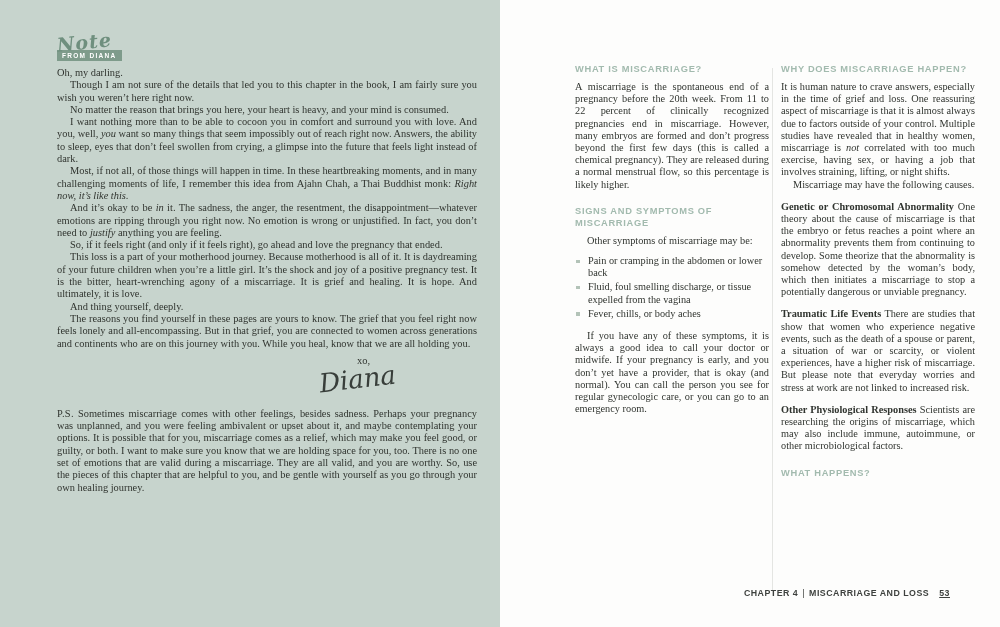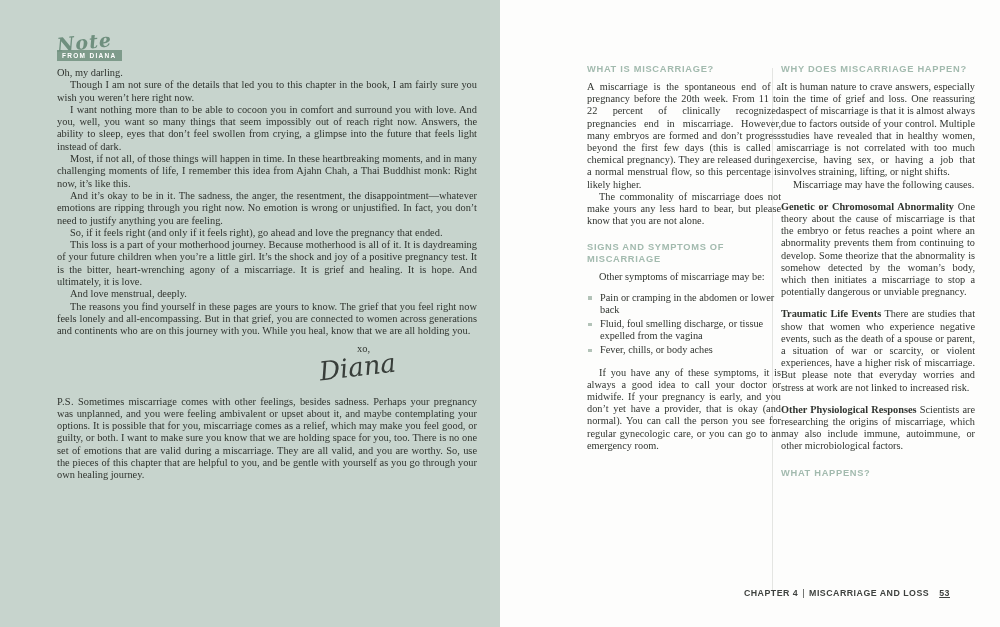--- a/index.html
+++ b/index.html
@@ -20,29 +20,29 @@
   .signoff{margin:5px 0 0 262px;width:120px;}
   .signoff .xo{display:block;font-size:10.5px;color:#30342f;margin-left:38px;line-height:11px;}
   .signature{display:inline-block;font-family:"DejaVu Serif",serif;font-style:italic;font-size:26px;
              color:#383e3a;transform:rotate(-7deg);line-height:26px;}
   .ps-block{margin-top:16px;}
 
   
   .page-right{position:absolute;left:500px;top:0;width:500px;height:627px;background:#fdfdfc;}
   .col-divider{position:absolute;left:272px;top:68px;width:1px;height:528px;background:#e4e5e2;}
   .col{position:absolute;top:63px;width:194px;}
-  .col1{left:75px;margin-left:12px;}
+  .col1{left:75px;}
   .col2{left:281px;}
   h3.sage{font-family:"Liberation Sans",sans-serif;font-size:9.3px;font-weight:bold;letter-spacing:0.7px;
           color:#a2baae;margin:0 0 6px 0;line-height:12px;}
   .col section + section h3.sage{margin-top:14px;}
   .col p{margin:0;font-size:10.3px;line-height:12.2px;text-align:justify;color:#30342f;}
   .col p.indent{text-indent:12px;}
   .col p.space{margin-top:10px;}
-  .r-em{margin-top:20px;}
+  .r-em{font-style:italic;margin-top:20px;}
   .r-strong{font-weight:bold;}
   .r-sc{font-variant:small-caps;letter-spacing:0.3px;}
   .bullets{list-style:none;margin:8px 0 0 0;padding:0;}
   .bullets li{position:relative;padding-left:13px;font-size:10.3px;line-height:12.2px;color:#30342f;margin-top:2px;}
   .bullets li::before{content:"";position:absolute;left:1px;top:4.5px;width:3.5px;height:3.5px;background:#b3c3b8;}
   .page-footer{position:absolute;right:50px;top:588px;font-family:"Liberation Sans",sans-serif;
                font-size:8.8px;font-weight:bold;color:#3e413e;letter-spacing:0.5px;white-space:nowrap;}
   .page-footer .sep{margin:0 4px;color:#3e413e;font-weight:normal;}
   .page-footer .pagenum{margin-left:10px;text-decoration:underline;}
 </style>
@@ -53,47 +53,47 @@
 
   <div class="page-left">
     <div class="letter-wrap">
       <div class="note-logo">
         <span class="note-script">Note</span>
         <span class="note-badge">FROM DIANA</span>
       </div>
       <div class="letter">
           <p><span>Oh, my darling.</span></p>
           <p class="indent"><span>Though I am not sure of the details that led you to this chapter in the book, I am fairly sure you wish you weren’t here right now.</span></p>
+          <p class="indent"><span>No matter the reason that brings you here, your heart is heavy, and your mind is consumed.</span></p>
           <p class="indent"><span>I want nothing more than to be able to cocoon you in comfort and surround you with love. And you, well, </span><span class="r-em">you</span><span> want so many things that seem impossibly out of reach right now. Answers, the ability to sleep, eyes that don’t feel swollen from crying, a glimpse into the future that feels light instead of dark.</span></p>
           <p class="indent"><span>Most, if not all, of those things will happen in time. In these heartbreaking moments, and in many challenging moments of life, I remember this idea from Ajahn Chah, a Thai Buddhist monk: </span><span class="r-em">Right now, it’s like this.</span></p>
           <p class="indent"><span>And it’s okay to be </span><span class="r-em">in</span><span> it. The sadness, the anger, the resentment, the disappointment—whatever emotions are ripping through you right now. No emotion is wrong or unjustified. In fact, you don’t need to </span><span class="r-em">justify</span><span> anything you are feeling.</span></p>
           <p class="indent"><span>So, if it feels right (and only if it feels right), go ahead and love the pregnancy that ended.</span></p>
           <p class="indent"><span>This loss is a part of your motherhood journey. Because motherhood is all of it. It is daydreaming of your future children when you’re a little girl. It’s the shock and joy of a positive pregnancy test. It is the bitter, heart-wrenching agony of a miscarriage. It is grief and healing. It is hope. And ultimately, it is love.</span></p>
-          <p class="indent"><span>And love menstrual, deeply.</span></p>
+          <p class="indent"><span>And thing yourself, deeply.</span></p>
           <p class="indent"><span>The reasons you find yourself in these pages are yours to know. The grief that you feel right now feels lonely and all-encompassing. But in that grief, you are connected to women across generations and continents who are on this journey with you. While you heal, know that we are all holding you.</span></p>
         </div>
       <div class="signoff">
         <span class="xo">xo,</span>
         <span class="signature">Diana</span>
       </div>
       <div class="ps-block">
           <p><span class="r-sc">P.S.</span><span> Sometimes miscarriage comes with other feelings, besides sadness. Perhaps your pregnancy was unplanned, and you were feeling ambivalent or upset about it, and maybe contemplating your options. It is possible that for you, miscarriage comes as a relief, which may make you feel good, or guilty, or both. I want to make sure you know that we are holding space for you, too. There is no one set of emotions that are valid during a miscarriage. They are all valid, and you are worthy. So, use the pieces of this chapter that are helpful to you, and be gentle with yourself as you go through your own healing journey.</span></p>
         </div>
     </div>
   </div>
 
   <div class="page-right">
     <div class="col-divider"></div>
 
     <div class="col col1">
       <section>
         <h3 class="sage">WHAT IS MISCARRIAGE?</h3>
         <div>
             <p><span>A miscarriage is the spontaneous end of a pregnancy before the 20th week. From 11 to 22 percent of clinically recognized pregnancies end in miscarriage. However, many embryos are formed and don’t progress beyond the first few days (this is called a chemical pregnancy). They are released during a normal menstrual flow, so this percentage is likely higher.</span></p>
-            <p class="indent"><span>The commonality of miscarriage does not make yours any less hard to bear, but please know that you are not alone.</span></p>
           </div>
       </section>
       <section>
         <h3 class="sage">SIGNS AND SYMPTOMS OF MISCARRIAGE</h3>
         <div>
             <p class="indent"><span>Other symptoms of miscarriage may be:</span></p>
           </div>
         <ul class="bullets">
             <li>Pain or cramping in the abdomen or lower back</li>
             <li>Fluid, foul smelling discharge, or tissue expelled from the vagina</li>

